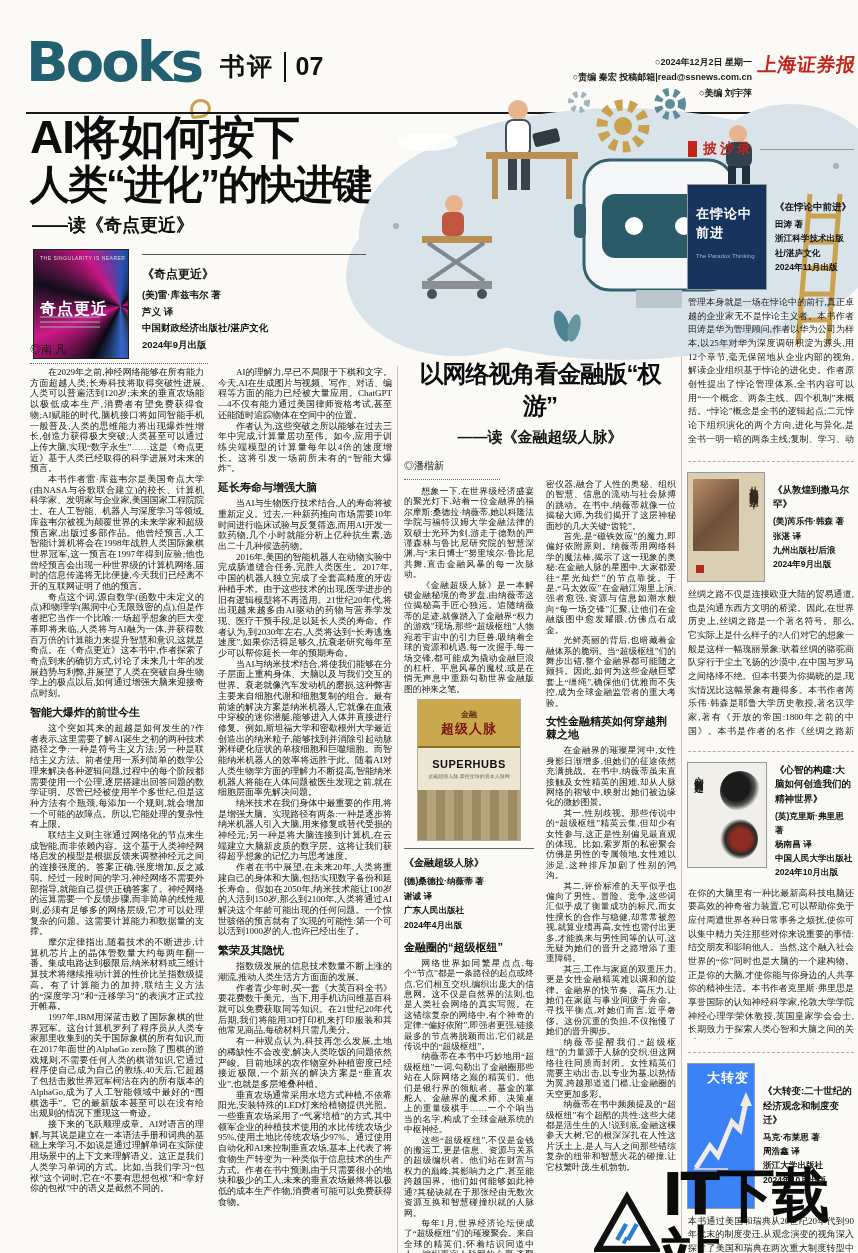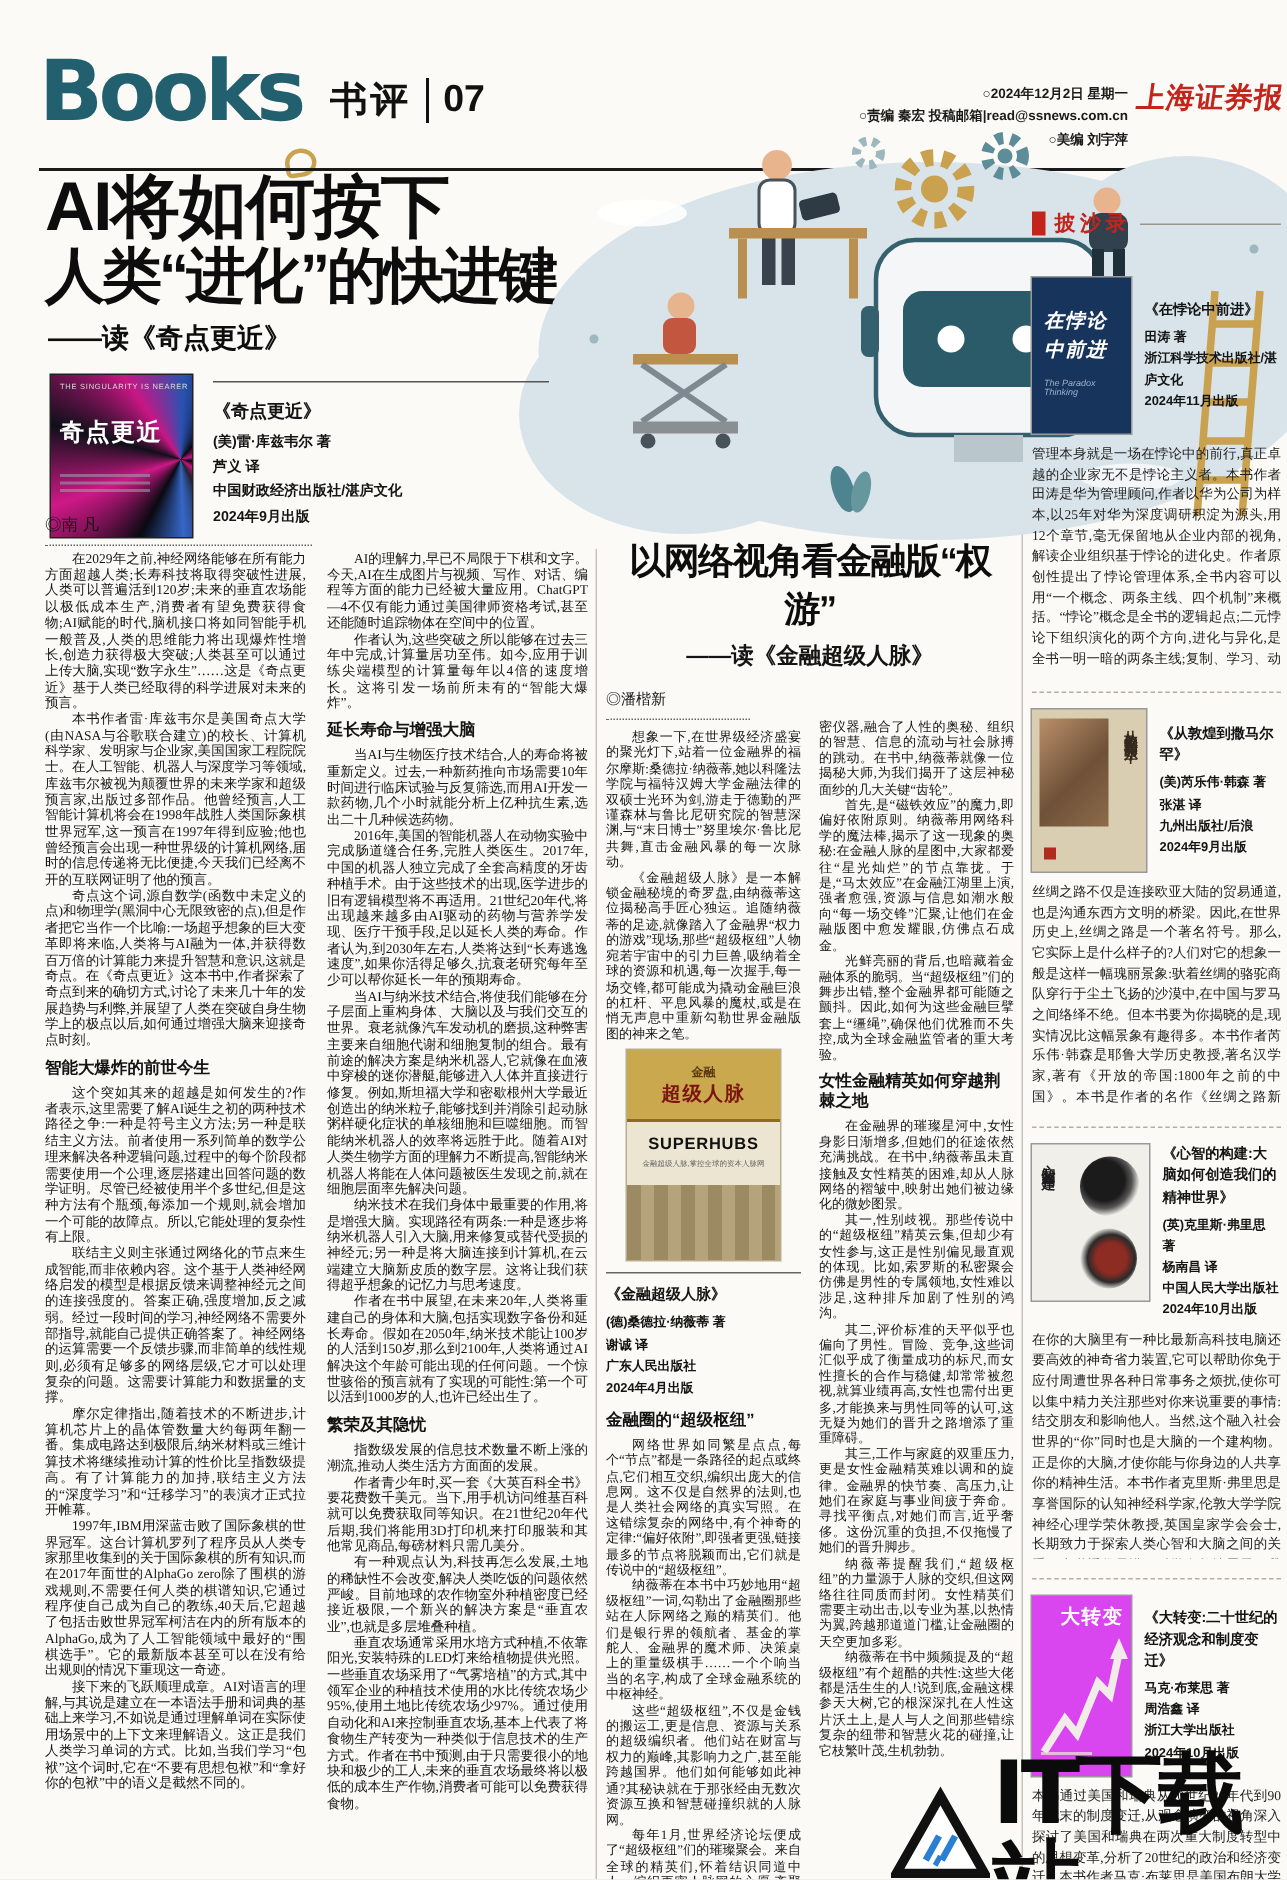--- a/index.html
+++ b/index.html
@@ -30,21 +30,21 @@
   .ai-l2{font-size:40px;font-weight:900;letter-spacing:-2px;line-height:1.1;}
   .ai-sub{font-size:18px;font-weight:bold;margin-top:7px;padding-left:2px;}
   .cover1{position:absolute;left:34px;top:250px;width:94px;height:108px;background:#06060e;
       overflow:hidden;z-index:3;box-shadow:0 0 0 1px #222;}
   .c1-rays{position:absolute;inset:0;
       background:conic-gradient(from 100deg at 92% 52%, #07070d 0deg, #d8188e 26deg, #23242e 52deg,
       #3a6fd8 78deg, #0a0a12 108deg, #e01a92 150deg, #11101a 185deg, #d8188e 225deg, #2b59c0 262deg,
       #0a0a12 300deg, #d8188e 338deg, #07070d 360deg);opacity:.92;}
   .c1-en{position:absolute;left:6px;top:5px;font-size:5px;line-height:1.35;color:#ddd;
       font-family:"Liberation Sans",sans-serif;letter-spacing:.5px;}
-  .c1-zh{position:absolute;left:6px;top:28px;font-size:16px;font-weight:900;color:#fff;
+  .c1-zh{position:absolute;left:6px;top:49px;font-size:16px;font-weight:900;color:#fff;
       font-family:"Liberation Sans",sans-serif;letter-spacing:1px;}
   .c1-bars{position:absolute;left:6px;top:66px;width:60px;}
   .c1-bars div{height:2px;background:#9aa;opacity:.55;margin-bottom:3px;}
   .info1{position:absolute;left:142px;top:254px;width:246px;z-index:3;
       font-family:"Liberation Sans",sans-serif;}
   .info-rule{height:1px;background:#555;width:224px;margin-bottom:11px;}
   .info-title{font-weight:bold;font-size:12px;margin-bottom:4px;}
   .info-line{font-size:9.5px;font-weight:bold;line-height:1.75;}
   .byline{font-family:"Liberation Sans",sans-serif;font-weight:normal;font-size:11px;
       border-bottom:1px dotted #666;padding-bottom:6px;}
@@ -92,40 +92,40 @@
   .sb-entry:first-of-type{padding-top:0;}
   .sb-entry:last-of-type{border-bottom:none;}
   .sb-bookrow{display:flex;gap:9px;margin-bottom:7px;}
   .sb-cover{flex:none;position:relative;overflow:hidden;box-shadow:0 0 0 1px #999;}
   .sb-info{flex:1;display:flex;flex-direction:column;justify-content:center;
       font-family:"Liberation Sans",sans-serif;}
   .sb-btitle{font-weight:bold;font-size:9.5px;line-height:1.5;margin-bottom:3px;}
   .sb-bline{font-weight:bold;font-size:8.6px;line-height:1.65;}
   .sb-review{font-size:9px;line-height:1.52;text-align:justify;color:#222;overflow:hidden;}
   
-  .cv1{width:66px;height:104px;background:#17345c;padding:0;font-style:italic;}
+  .cv1{width:78px;height:104px;background:#17345c;padding:0;}
   .cv1 .t{margin:20px 8px 0;font-family:"Liberation Sans",sans-serif;font-weight:900;
       font-size:13px;color:#fff;line-height:1.45;letter-spacing:1px;}
   .cv1 .en{margin:10px 8px 0;font-size:6px;color:#9db1cf;font-family:"Liberation Sans",sans-serif;}
   .cv2{width:76px;height:108px;background:#d9cdb2;}
   .cv2 .art{position:absolute;left:5px;top:6px;width:46px;height:72px;
       background:linear-gradient(135deg,#b98f6a,#6f5138 55%,#8d6b4a);}
   .cv2 .vt{position:absolute;right:4px;top:6px;writing-mode:vertical-rl;
       font-family:"Liberation Sans",sans-serif;font-weight:900;font-size:9px;color:#33291c;
       letter-spacing:2px;}
   .cv2 .seal{position:absolute;left:8px;bottom:8px;width:8px;height:8px;background:#b02a1e;}
   .cv3{width:78px;height:104px;background:#f1efe9;}
   .cv3 .vt{position:absolute;left:4px;top:6px;writing-mode:vertical-rl;
       font-family:"Liberation Sans",sans-serif;font-weight:900;font-size:9px;color:#1c1c1c;
       letter-spacing:2px;}
   .cv3 .blob1{position:absolute;right:6px;top:8px;width:40px;height:40px;border-radius:50%;
       background:radial-gradient(circle at 40% 40%,#1b1b1b 0 40%,#555 55%,transparent 70%);}
   .cv3 .blob2{position:absolute;right:8px;bottom:8px;width:38px;height:40px;border-radius:50%;
       background:radial-gradient(circle at 55% 50%,#8d2c22 0 35%,#2a2a2a 55%,transparent 72%);}
-  .cv4{width:66px;height:120px;background:#d946ef;}
+  .cv4{width:66px;height:144px;background:#3b82f6;}
   .cv4 .t{position:absolute;right:5px;top:5px;font-family:"Liberation Sans",sans-serif;
       font-weight:900;font-size:13px;color:#fff;letter-spacing:1px;}
   .cv4 .bars div{position:absolute;left:6px;height:2px;background:#e8d8d4;opacity:.8;}
   
   .wm{position:absolute;left:594px;top:1166px;display:flex;align-items:center;gap:2px;z-index:6;}
   .wm-text{font-family:"DejaVu Sans",sans-serif;font-weight:900;font-size:58px;
       letter-spacing:-3px;color:#0b0b0b;line-height:1;}
 </style>
 </head>
 <body>

